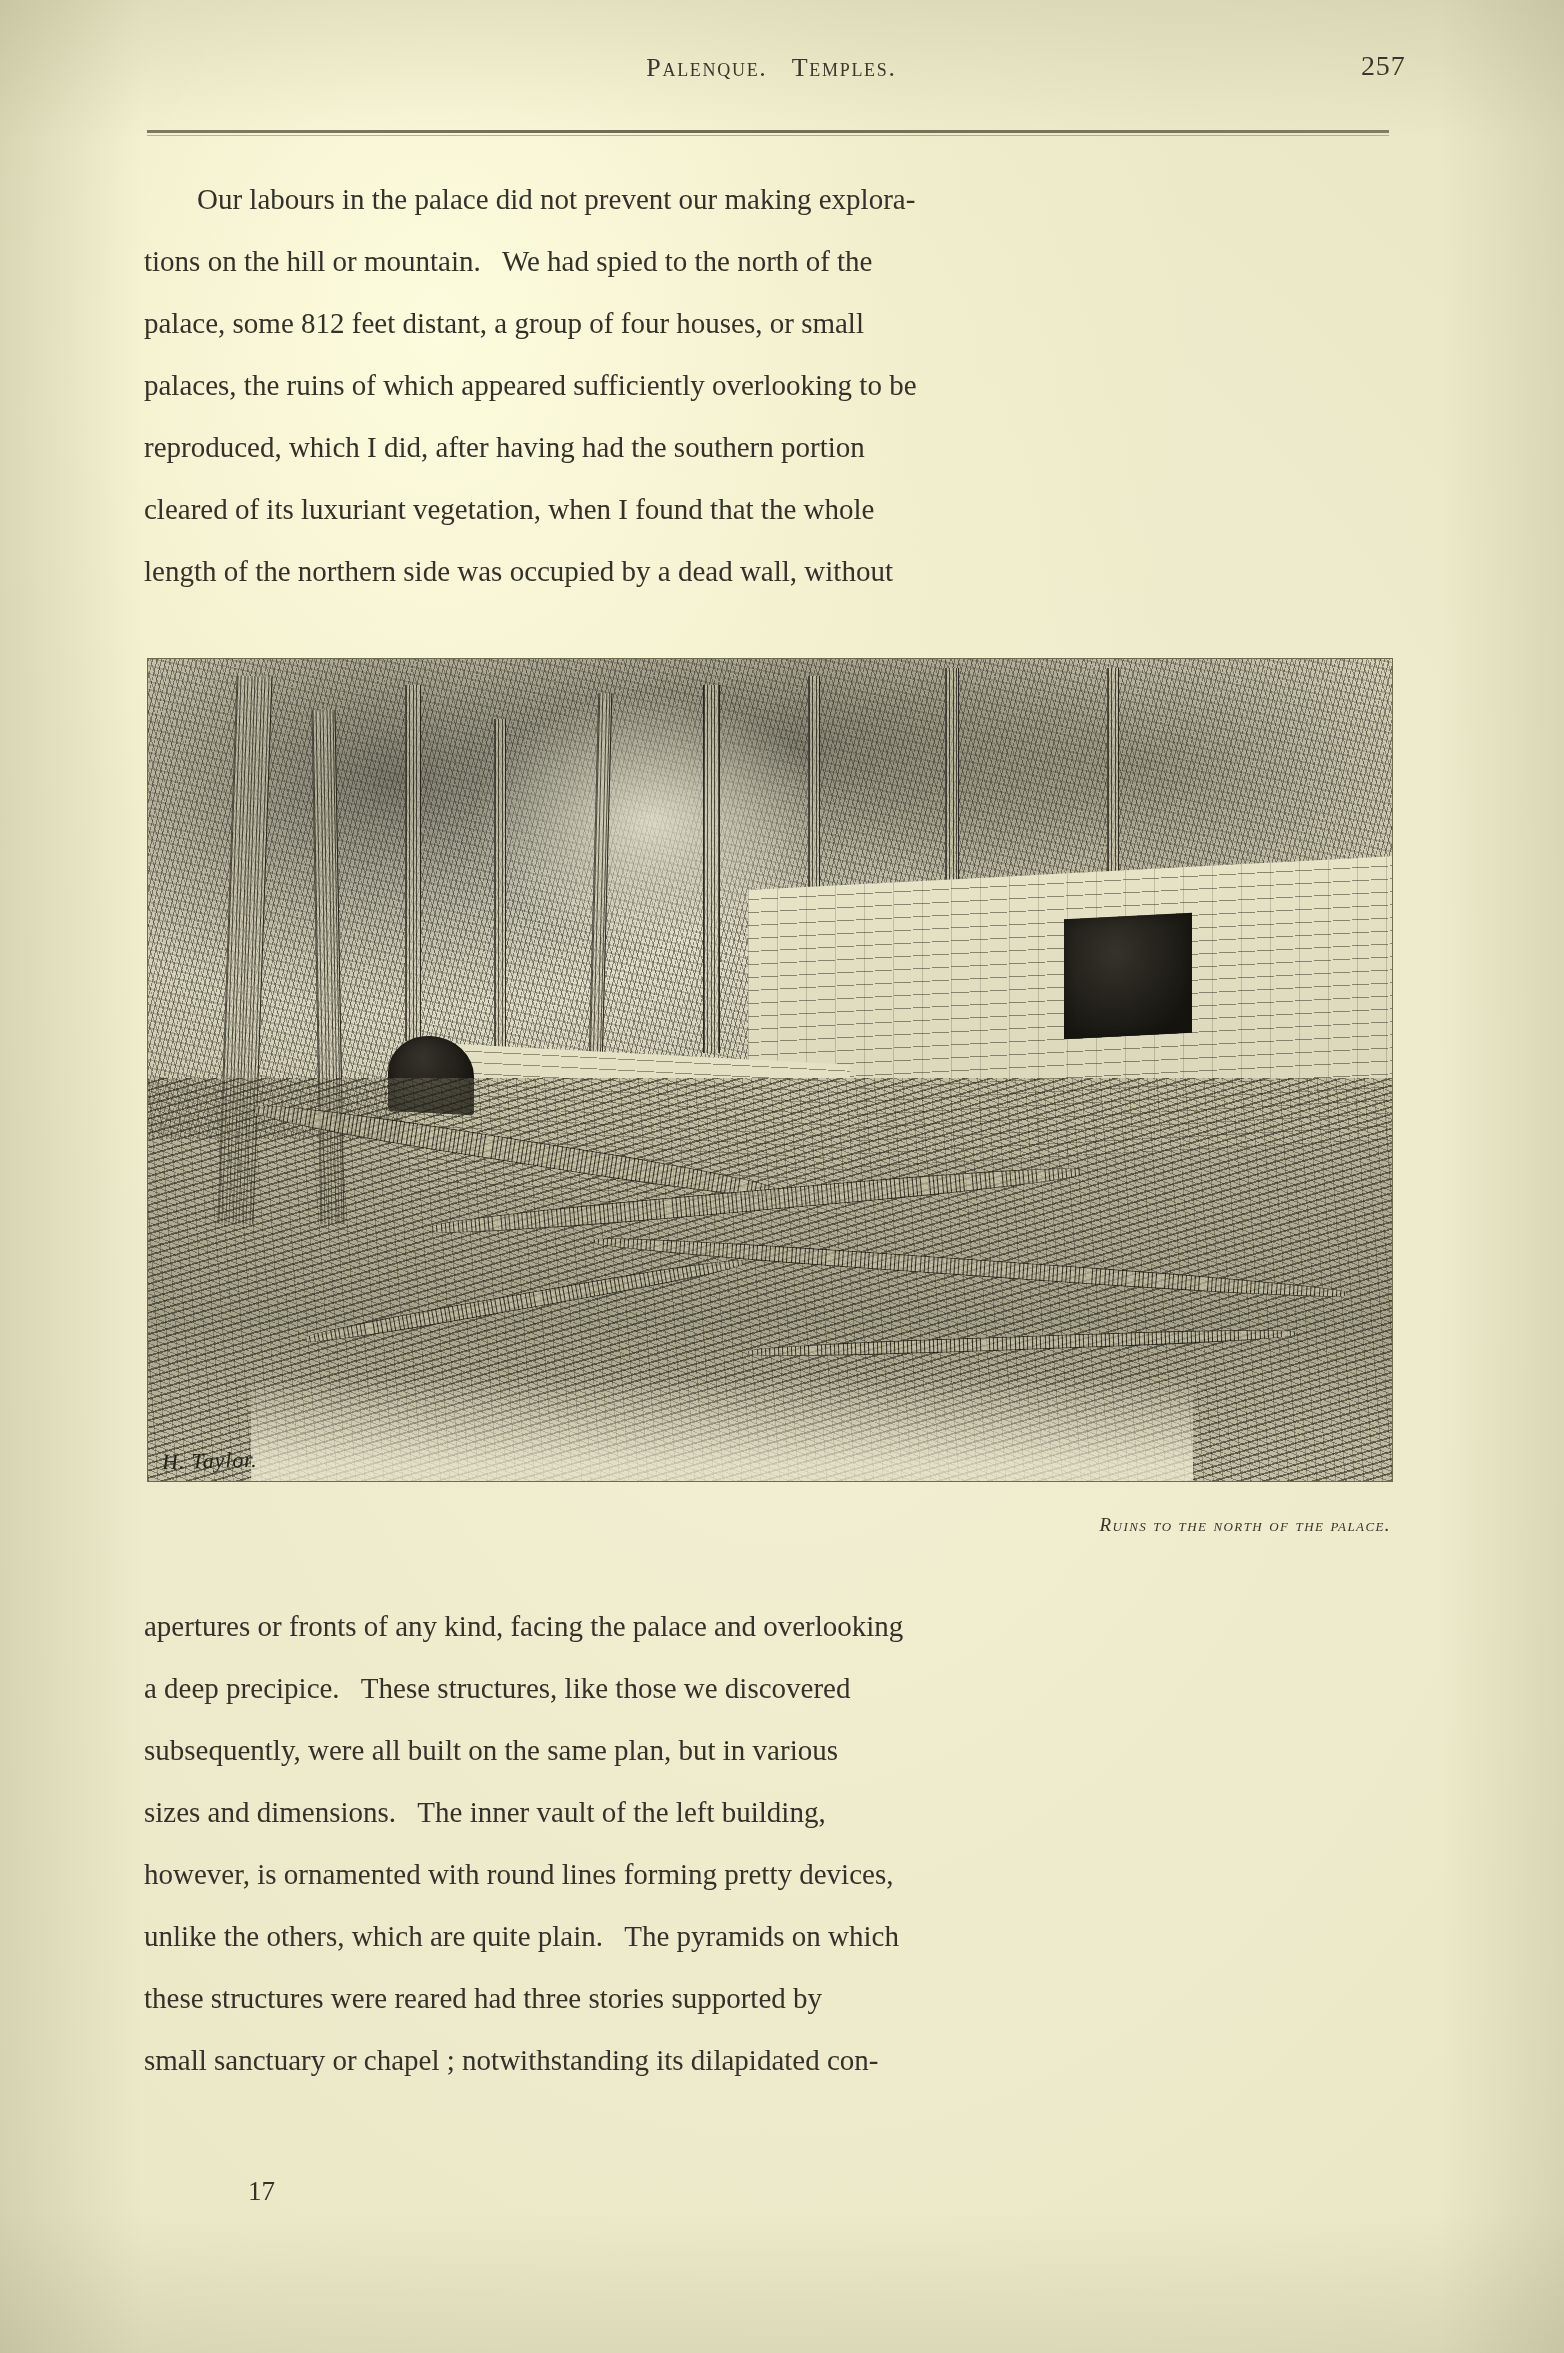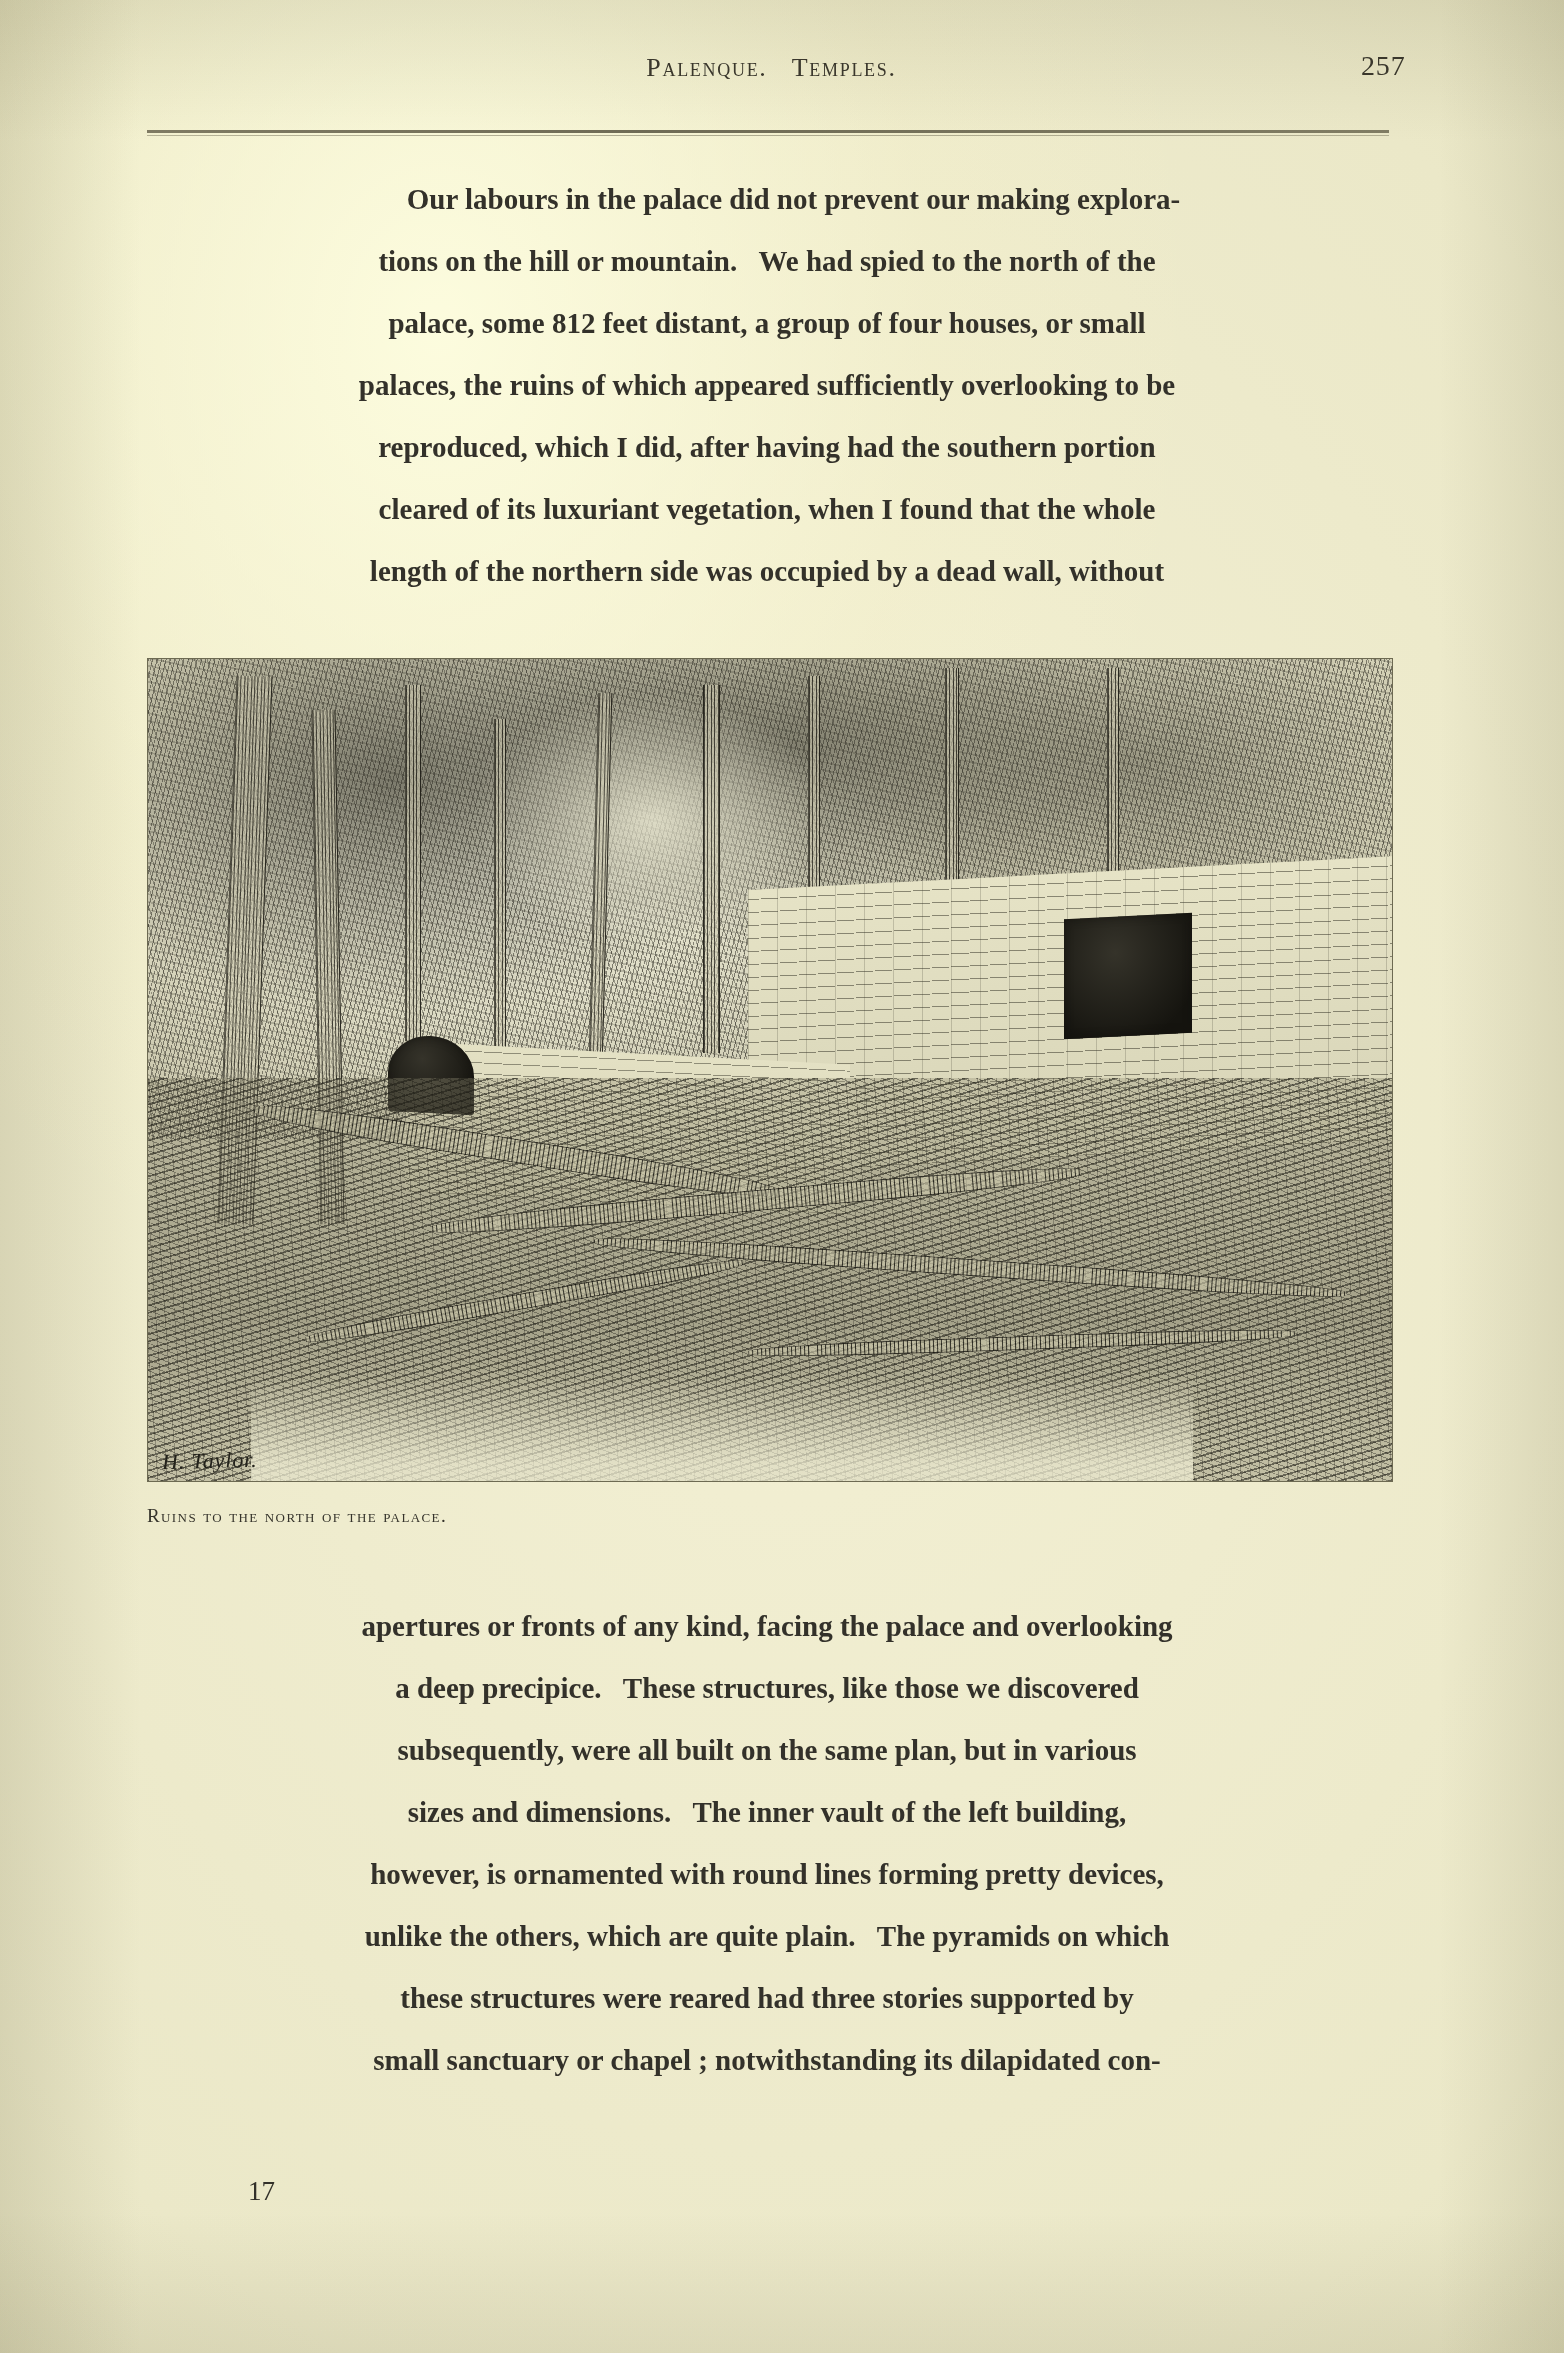--- a/index.html
+++ b/index.html
@@ -92,25 +92,24 @@
     line-height: 62px;
     color: #33312a;
     text-align: justify;
   }
   .para.top { top: 168px; }
   .para.bottom { top: 1595px; }
 
   
   .jline {
     display: flex;
-    justify-content: center;
+    justify-content: flex-start;
     white-space: pre;
     height: 62px;
     align-items: baseline;
-    font-weight: bold;
   }
   .jline span { white-space: pre; }
   .indent { display: inline-block; width: 53px; }
 
   
   .figure {
     position: absolute;
     left: 147px;
     top: 658px;
     width: 1244px;
@@ -207,26 +206,27 @@
     left: 13.7px;
     bottom: 6.9px;
     font-family: "Liberation Serif", serif;
     font-size: 22px;
     font-style: italic;
     color: #23221b;
     letter-spacing: 0.9px;
     transform: rotate(-1.5deg);
   }
   .caption {
-    margin-top: 23px;
-    text-align: left;
+    margin-top: 32px;
+    text-align: right;
     font-variant: small-caps;
     font-size: 19px;
     letter-spacing: 1.4px;
     color: #35332b;
+    font-style: italic;
   }
 
   
   .folio {
     position: absolute;
     left: 248px;
     top: 2176px;
     font-size: 27px;
     color: #33312a;
     text-align: right;

